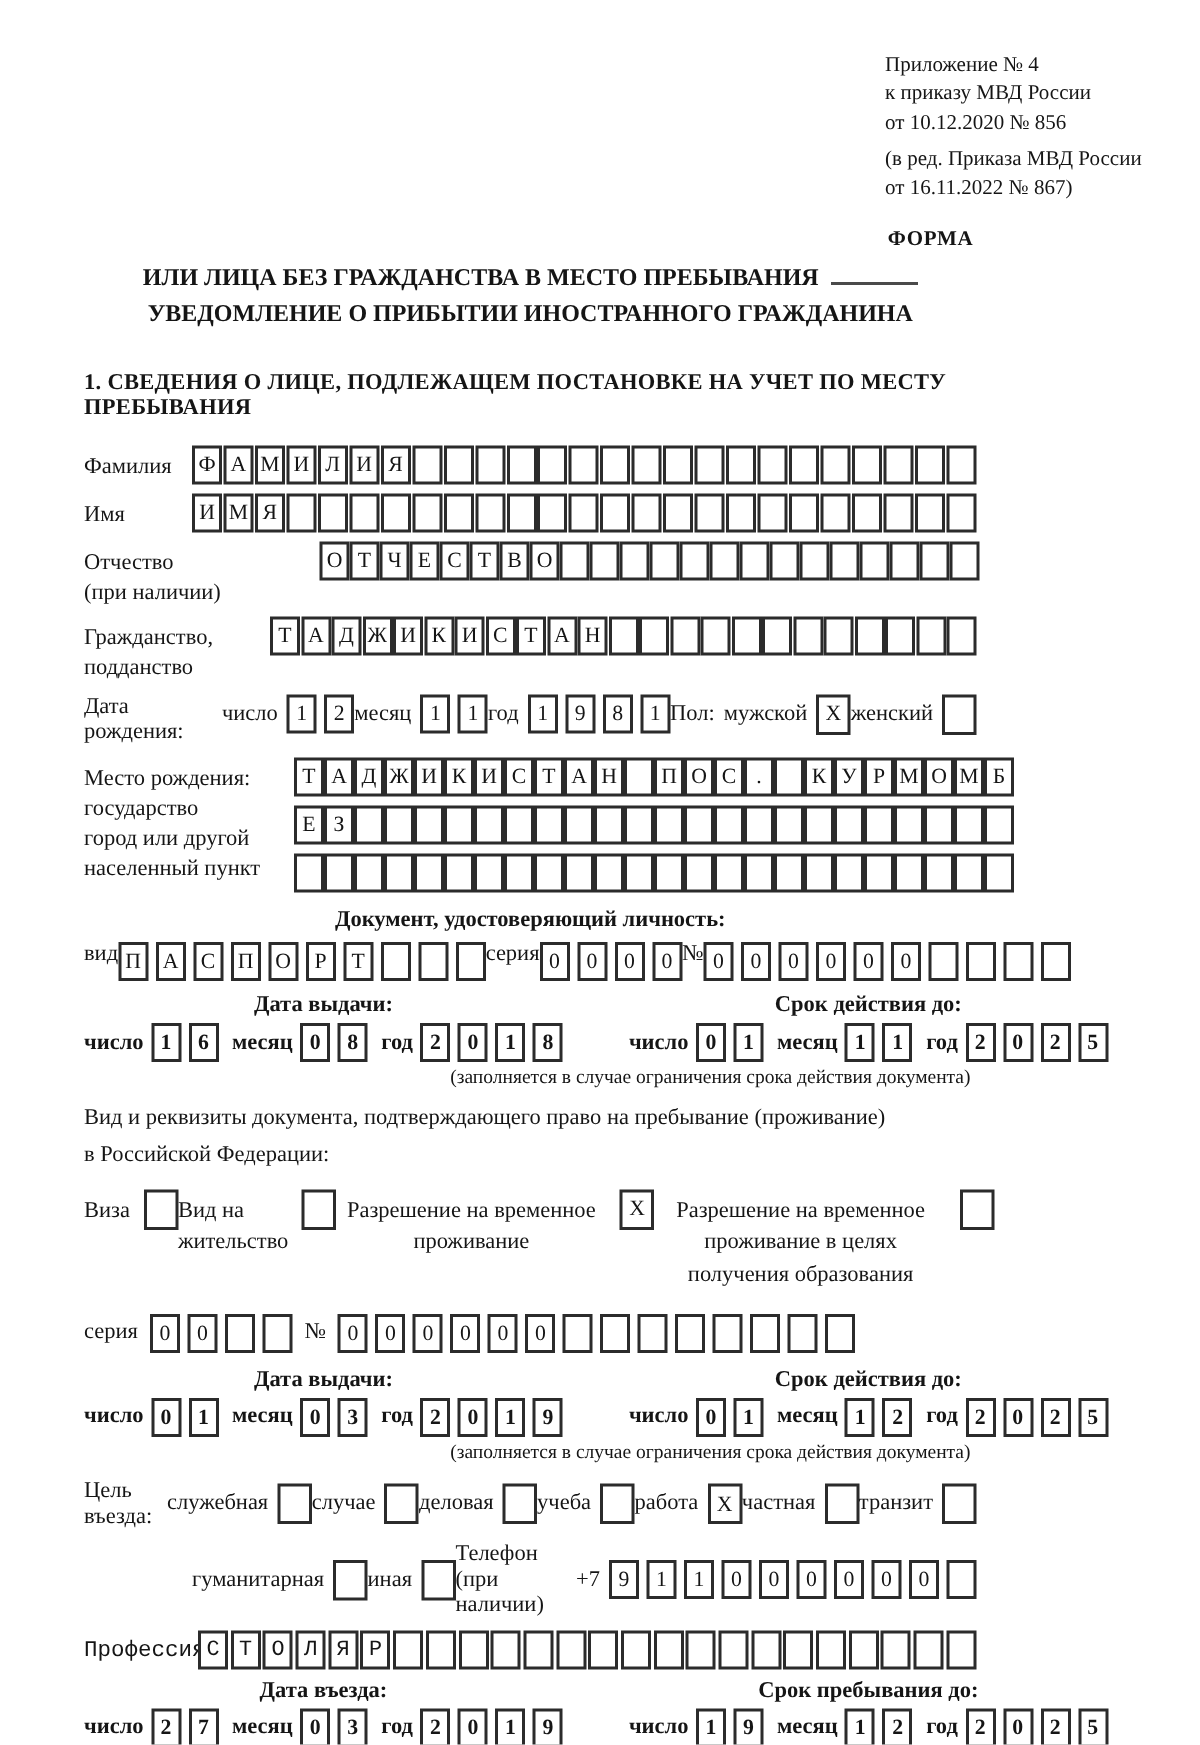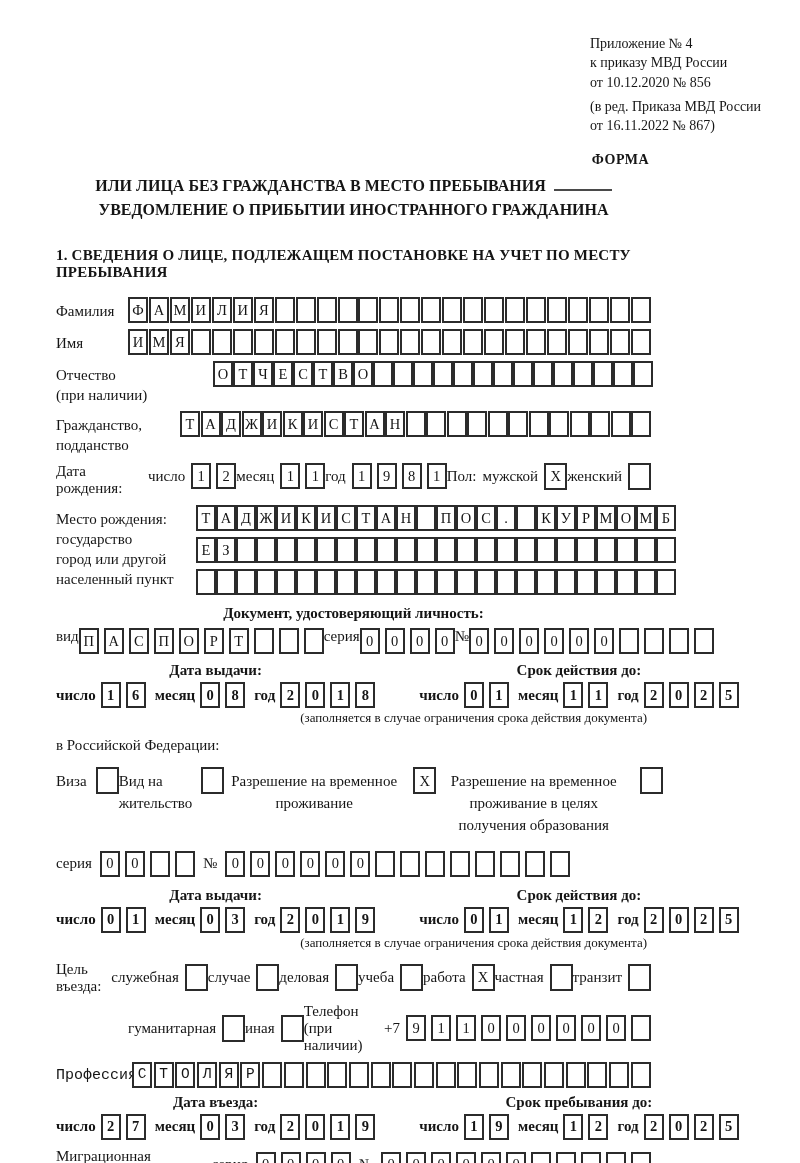--- a/index.html
+++ b/index.html
@@ -445,20 +445,21 @@
               <span class="cell">0</span>
               <span class="cell">2</span>
               <span class="cell">5</span>
             </span>
           </span>
       </div>
     </div>
   </div>
   <div class="note-right">(заполняется в случае ограничения срока действия документа)</div>
 
+  <div class="para">Вид и реквизиты документа, подтверждающего право на пребывание (проживание)</div>
   <div class="para" style="margin-top:2px;">в Российской Федерации:</div>
 
   <div class="permit-types">
     <div class="ptype">
       <span class="lbl">Виза</span>
       <span class="cells-tight checkbox-cell">
           <span class="cell"></span>
         </span>
     </div>
     <div class="ptype">

